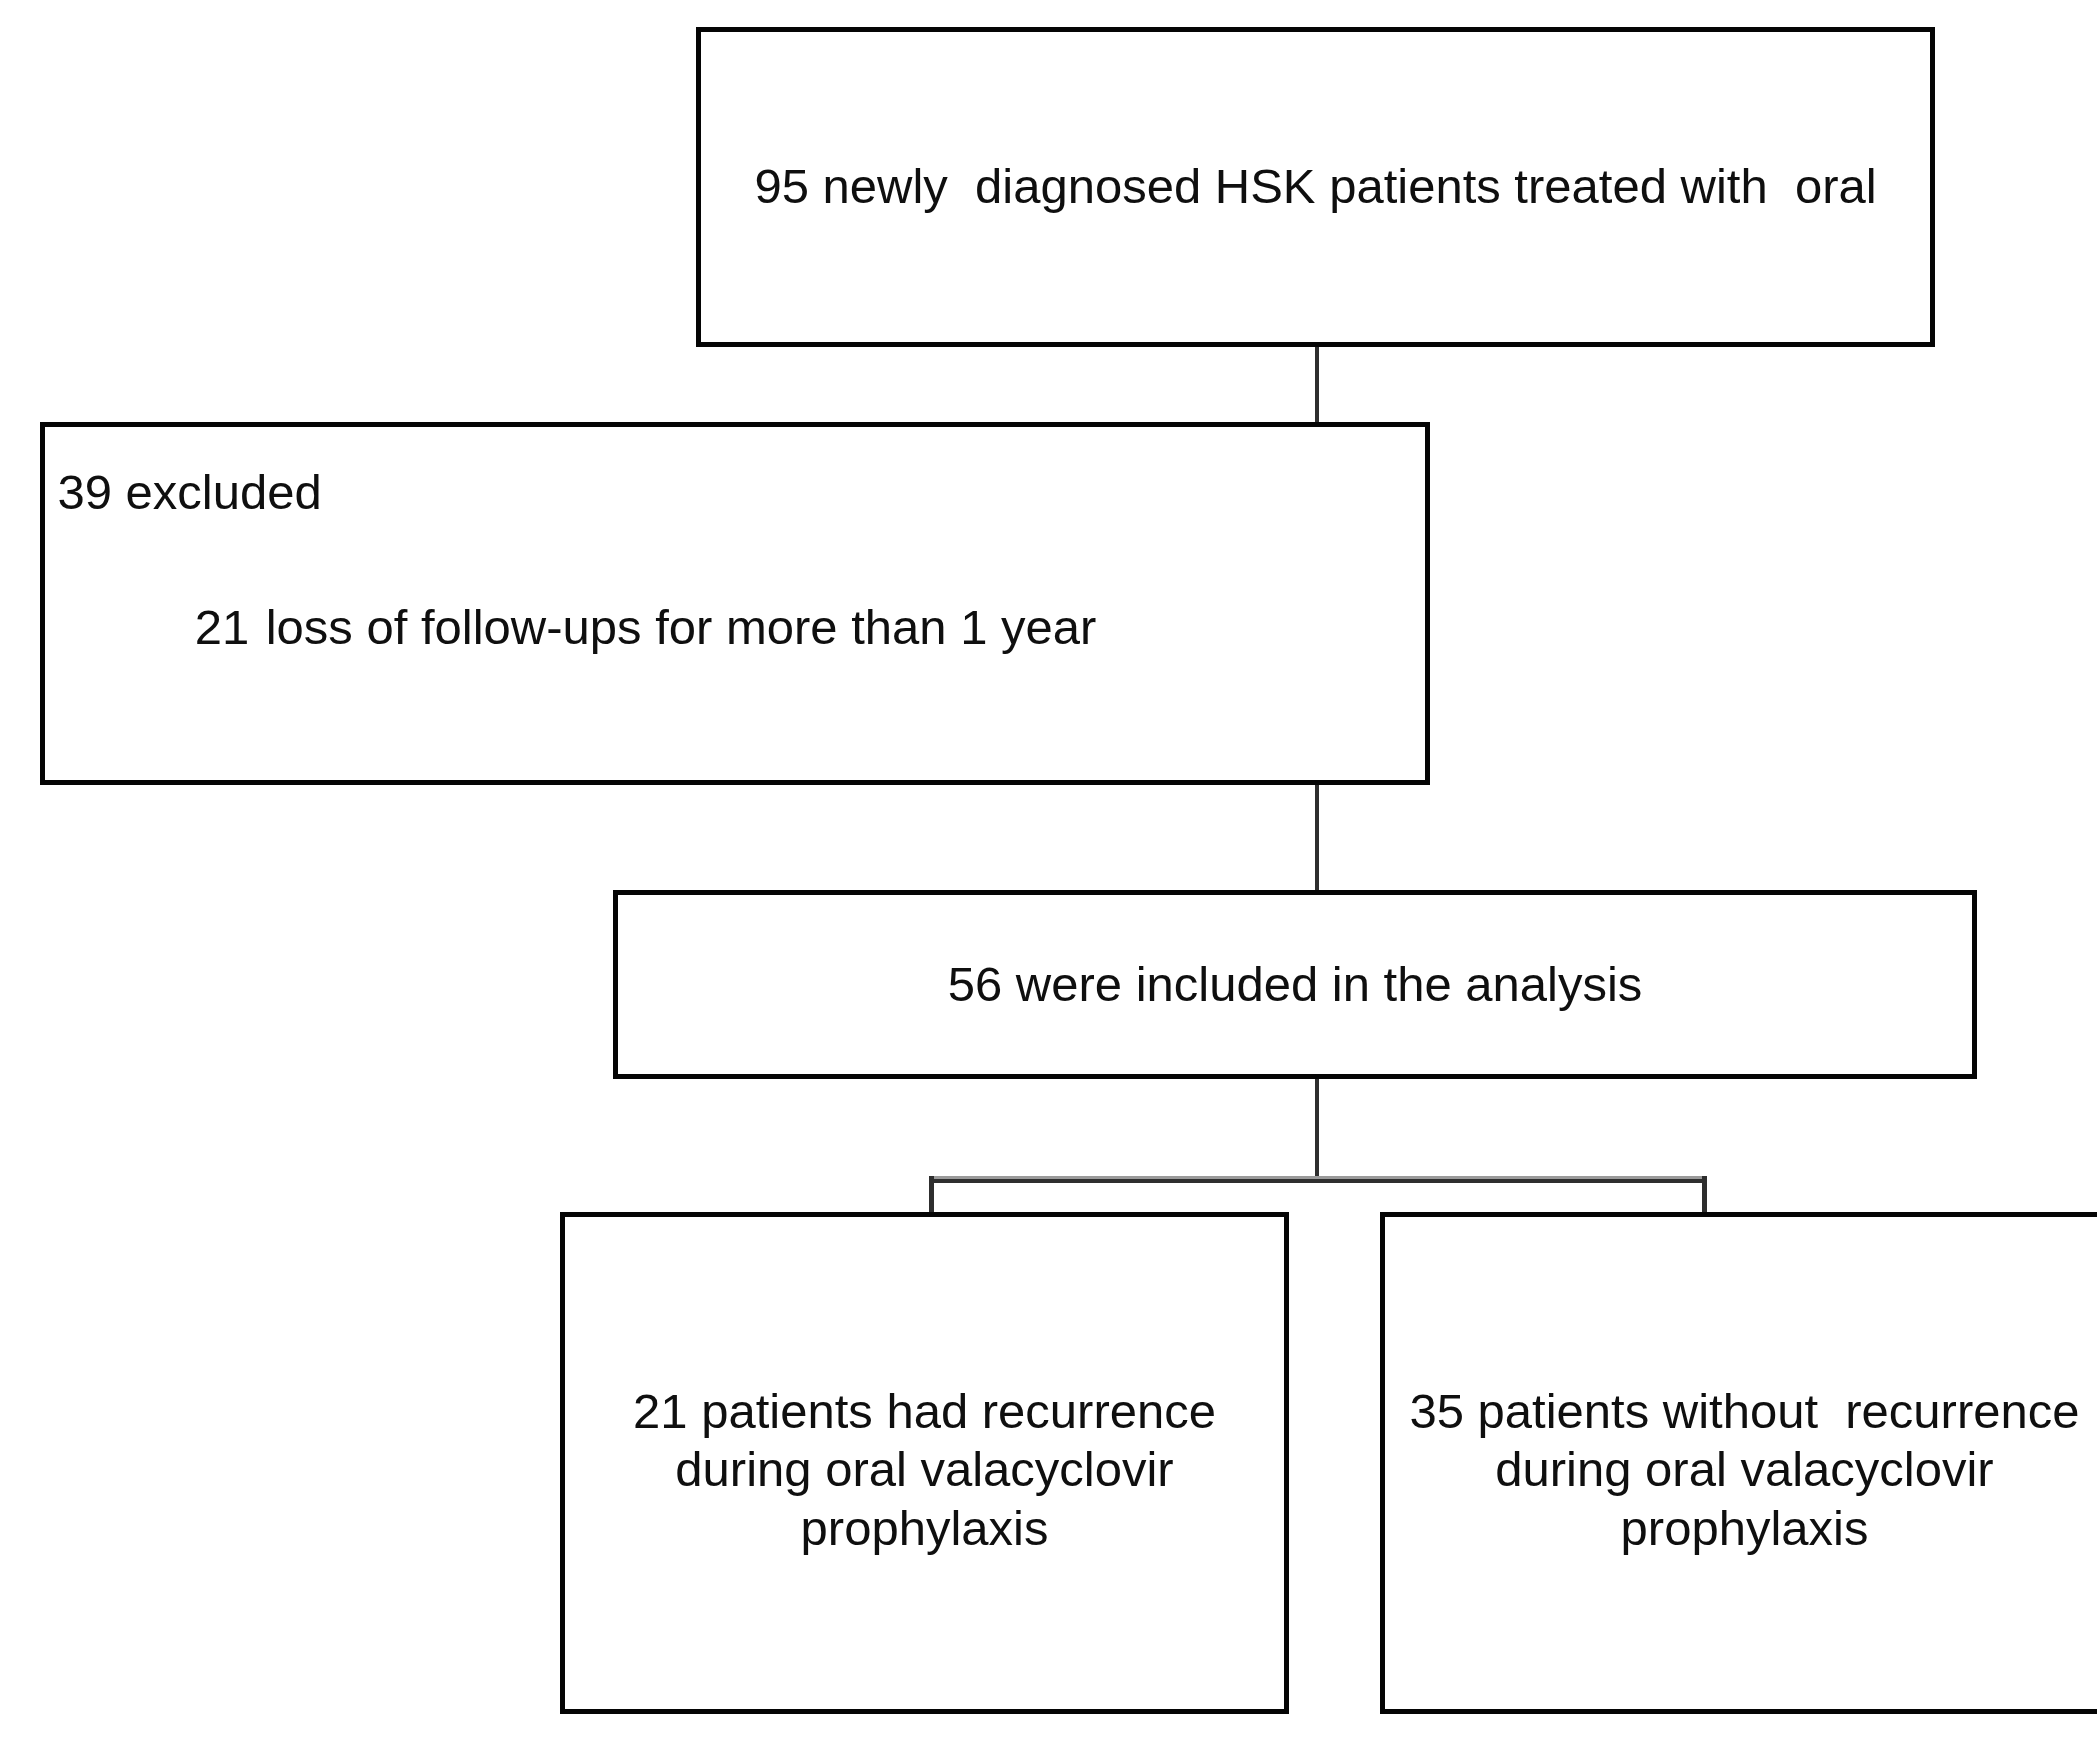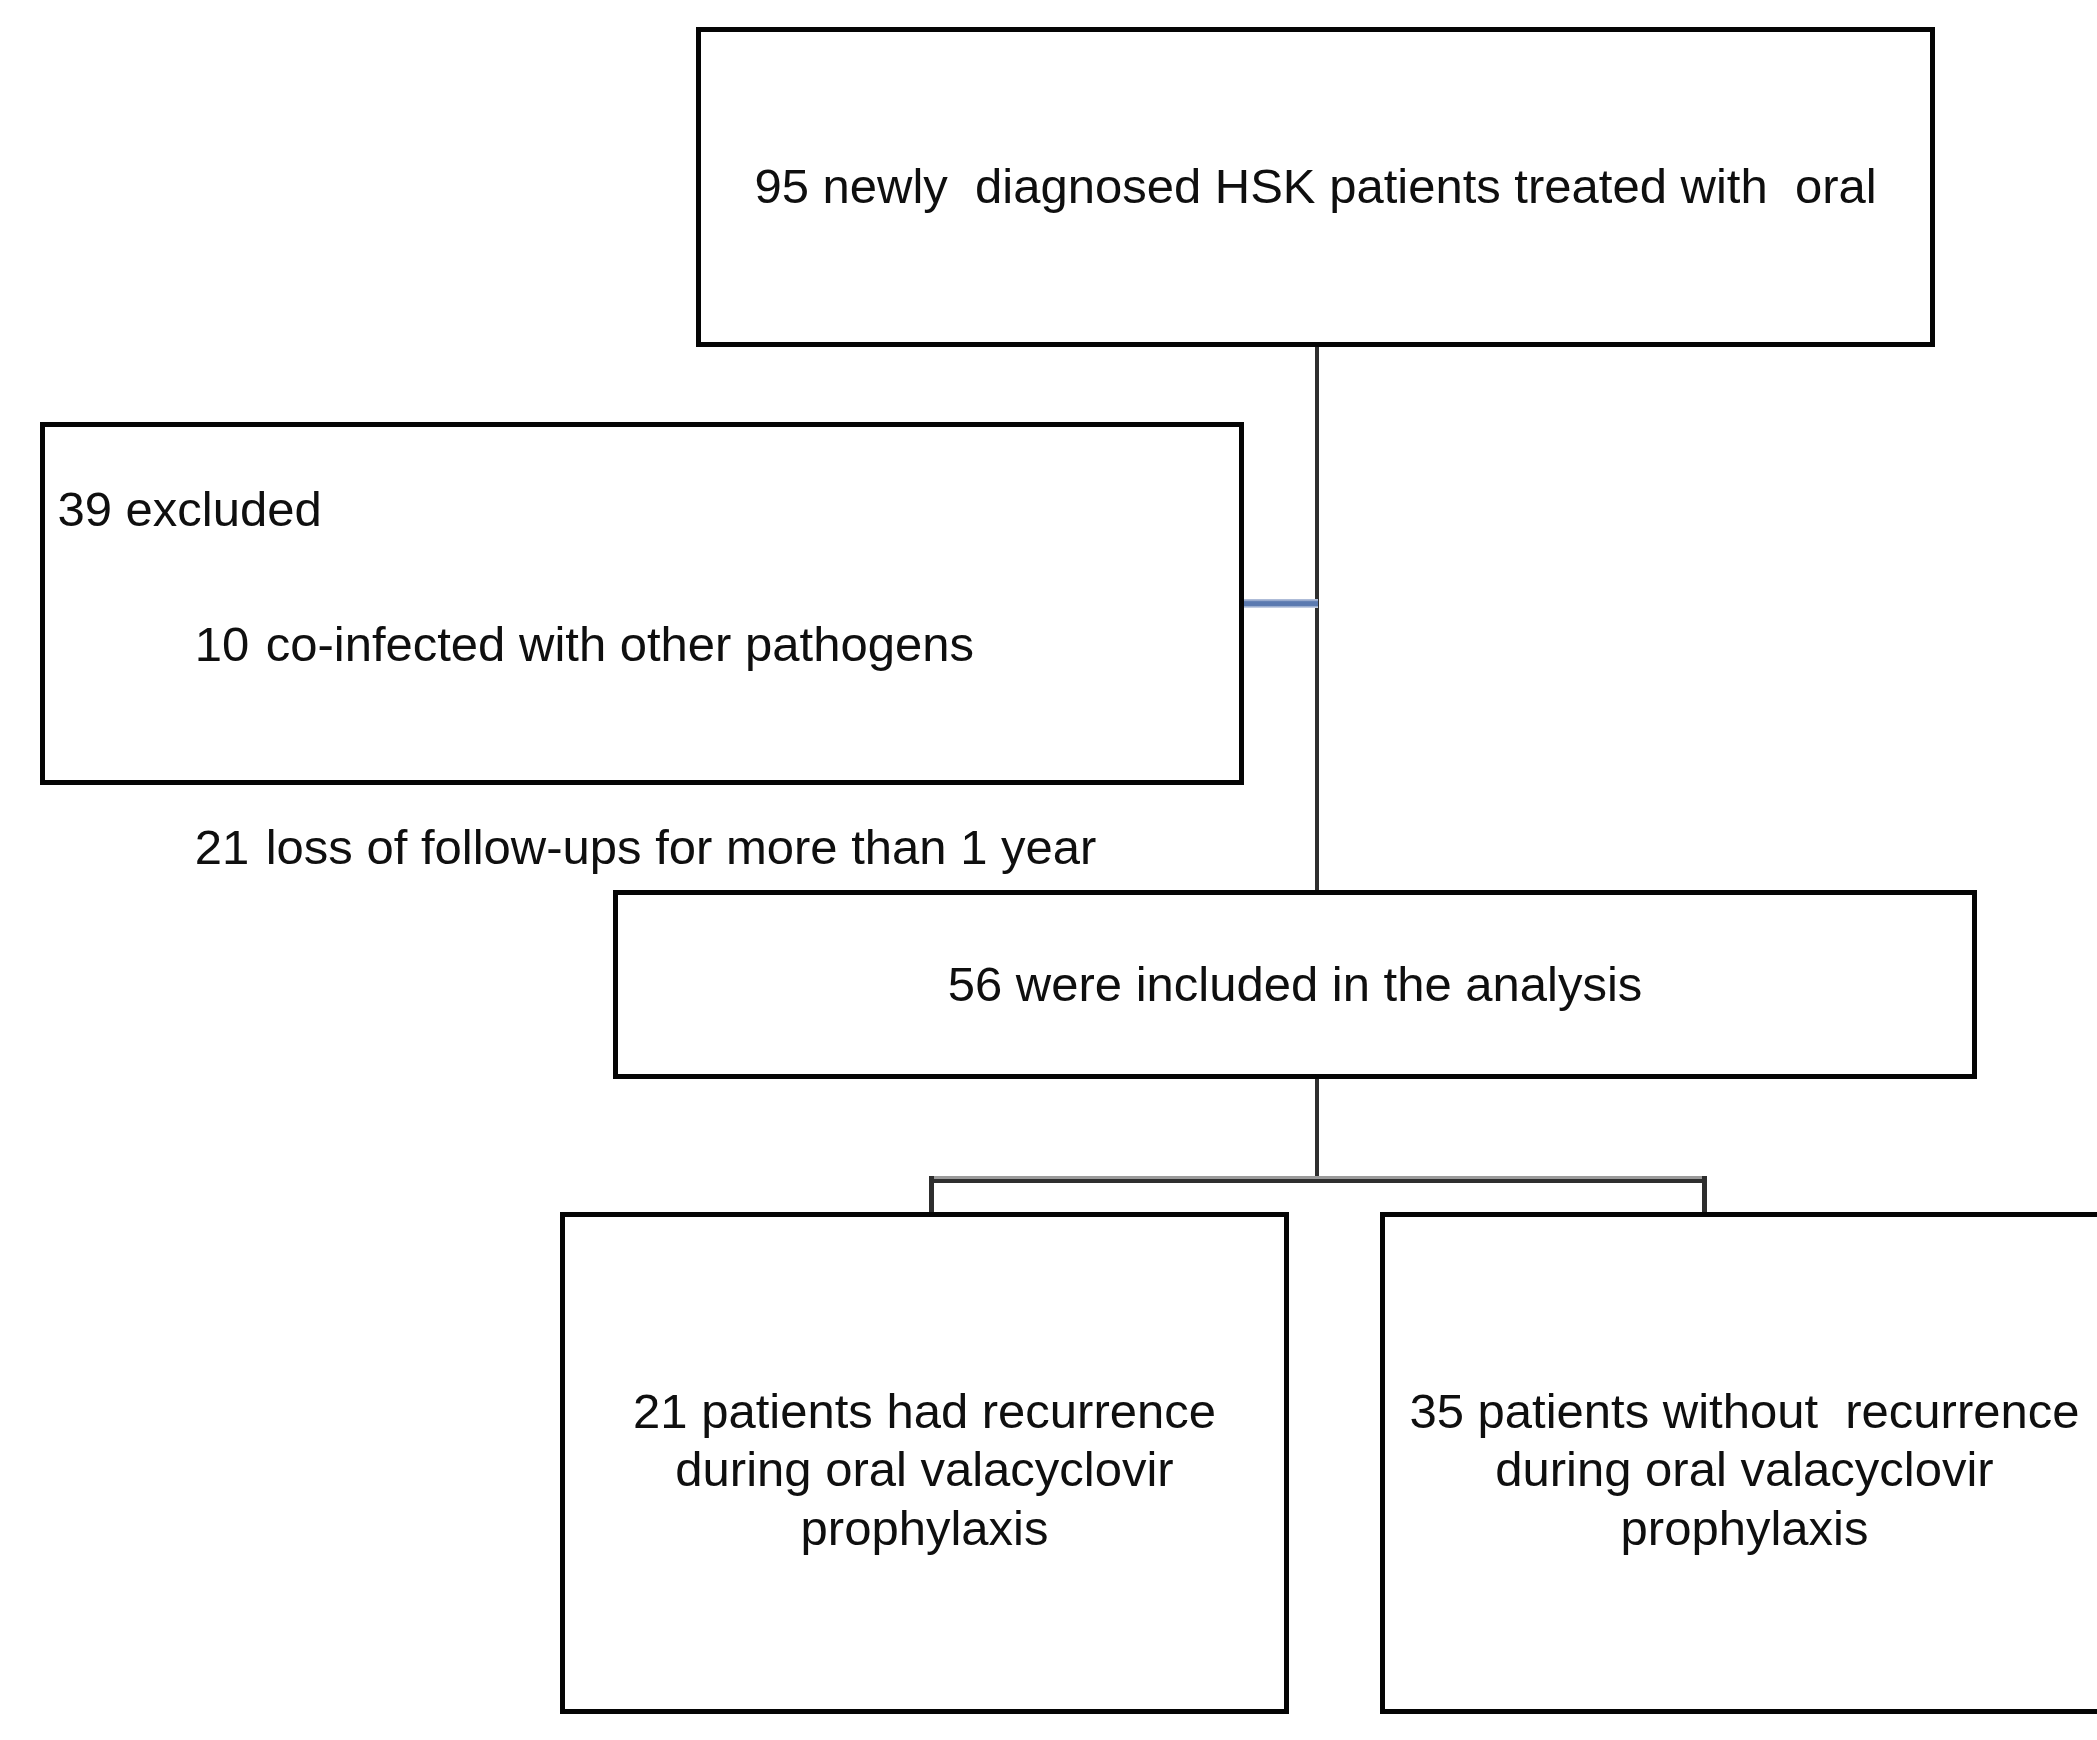--- a/index.html
+++ b/index.html
@@ -29,25 +29,25 @@
     font-size: 49px;
     line-height: 1.16;
   }
   .box .line { white-space: pre; }
 
   
   #enrollment-box { left: 696px; top: 26.6px; width: 1239px; height: 320px; }
 
   
   #excluded-box {
-    left: 40px; top: 422px; width: 1204px; height: 363px;
+    left: 40px; top: 422px; width: 1390px; height: 363px;
     align-items: stretch;
     justify-content: flex-start;
     text-align: left;
-    padding-top: 49px;
+    padding-top: 32px;
     line-height: 1.38;
   }
   #excluded-box .title-row { padding-left: 12.4px; white-space: pre; }
   #excluded-box .item-row  { padding-left: 68px; white-space: pre; }
   #excluded-box .num {
     display: inline-block;
     width: 71px;
     white-space: pre;
   }
 
@@ -98,23 +98,20 @@
   <div class="connector" id="connector-split-drop-left"></div>
   <div class="connector" id="connector-split-drop-right"></div>
 
   <div class="box" id="enrollment-box">
     <div class="line">95 newly  diagnosed HSK patients treated with  oral</div>
   </div>
 
   <div class="box" id="excluded-box">
     <div class="title-row">39 excluded</div>
     <div class="item-row">
-      <span class="num">10</span><span>co-infected with other pathogens</span>
-    </div>
-    <div class="item-row">
       <span class="num">21</span><span>loss of follow-ups for more than 1 year</span>
     </div>
   </div>
 
   <div class="box" id="included-box">
     <div class="line">56 were included in the analysis</div>
   </div>
 
   <div class="box" id="recurrence-box">
     <div class="bottom-pad">

